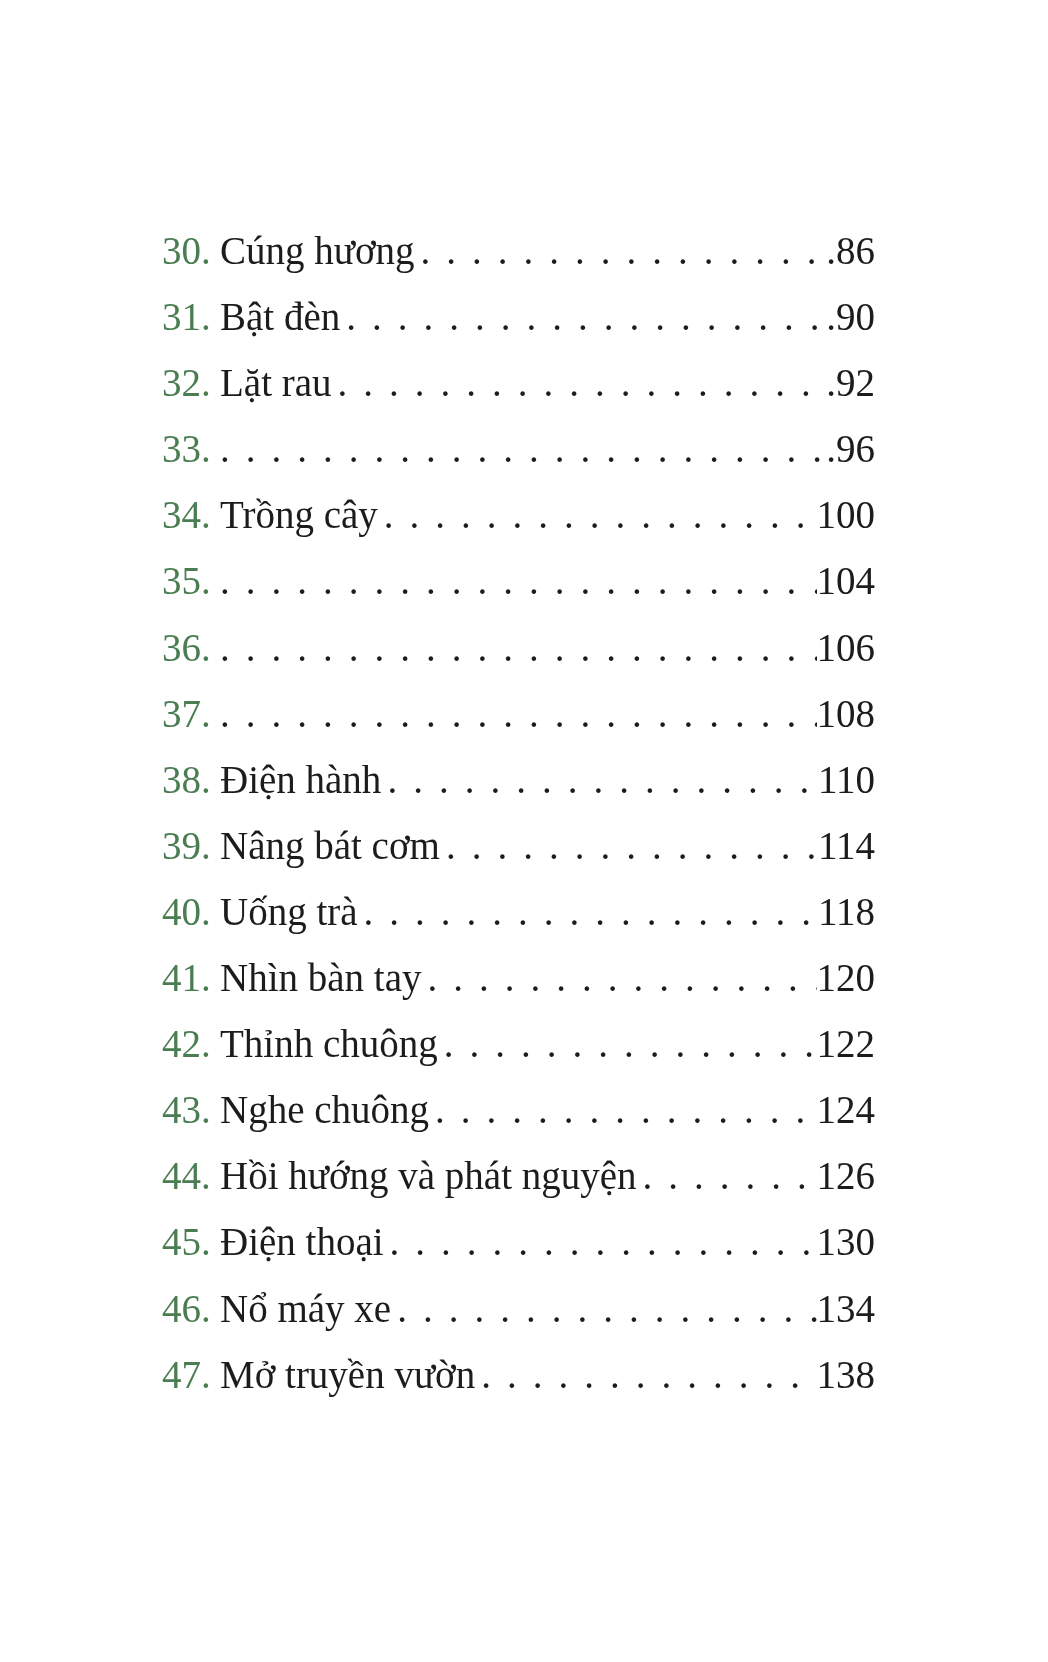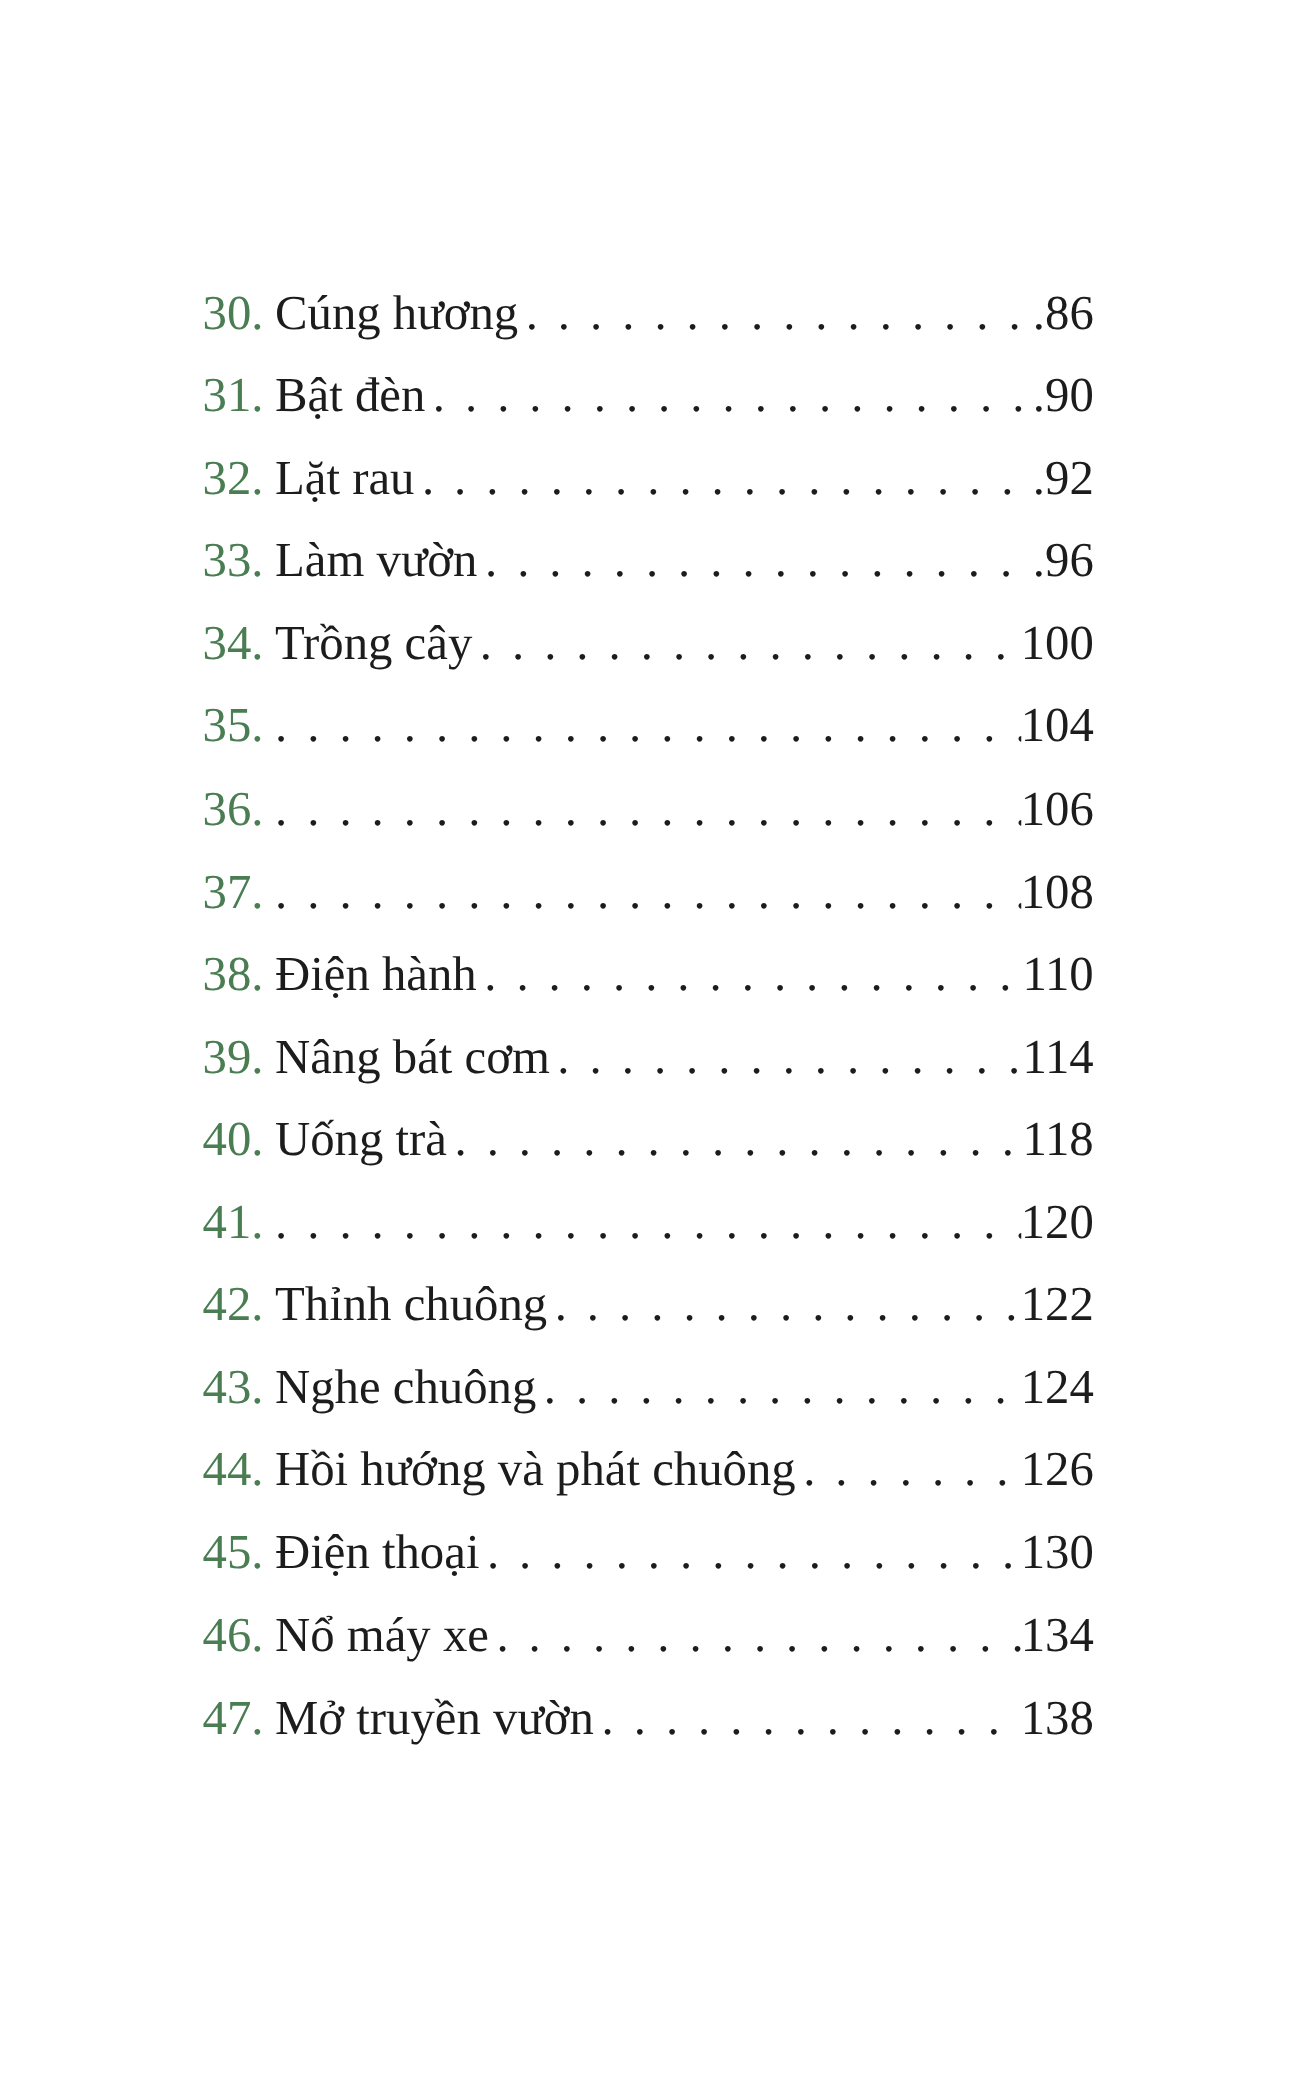--- a/index.html
+++ b/index.html
@@ -73,21 +73,20 @@
 
   <div class="toc-row">
     <span class="toc-num">32.</span>
     <span class="toc-title">Lặt rau</span>
     <span class="toc-dots" aria-hidden="true">..........................................</span>
     <span class="toc-page">.92</span>
   </div>
 
   <div class="toc-row">
     <span class="toc-num">33.</span>
-    <span class="toc-title">Làm vườn</span>
     <span class="toc-dots" aria-hidden="true">..........................................</span>
     <span class="toc-page">.96</span>
   </div>
 
   <div class="toc-row">
     <span class="toc-num">34.</span>
     <span class="toc-title">Trồng cây</span>
     <span class="toc-dots" aria-hidden="true">..........................................</span>
     <span class="toc-page">100</span>
   </div>
@@ -126,41 +125,42 @@
 
   <div class="toc-row">
     <span class="toc-num">40.</span>
     <span class="toc-title">Uống trà</span>
     <span class="toc-dots" aria-hidden="true">..........................................</span>
     <span class="toc-page">118</span>
   </div>
 
   <div class="toc-row">
     <span class="toc-num">41.</span>
+    <span class="toc-title">Nhìn bàn tay</span>
     <span class="toc-dots" aria-hidden="true">..........................................</span>
     <span class="toc-page">120</span>
   </div>
 
   <div class="toc-row">
     <span class="toc-num">42.</span>
     <span class="toc-title">Thỉnh chuông</span>
     <span class="toc-dots" aria-hidden="true">..........................................</span>
     <span class="toc-page">122</span>
   </div>
 
   <div class="toc-row">
     <span class="toc-num">43.</span>
     <span class="toc-title">Nghe chuông</span>
     <span class="toc-dots" aria-hidden="true">..........................................</span>
     <span class="toc-page">124</span>
   </div>
 
   <div class="toc-row">
     <span class="toc-num">44.</span>
-    <span class="toc-title">Hồi hướng và phát chuông</span>
+    <span class="toc-title">Hồi hướng và phát nguyện</span>
     <span class="toc-dots" aria-hidden="true">..........................................</span>
     <span class="toc-page">126</span>
   </div>
 
   <div class="toc-row">
     <span class="toc-num">45.</span>
     <span class="toc-title">Điện thoại</span>
     <span class="toc-dots" aria-hidden="true">..........................................</span>
     <span class="toc-page">130</span>
   </div>

